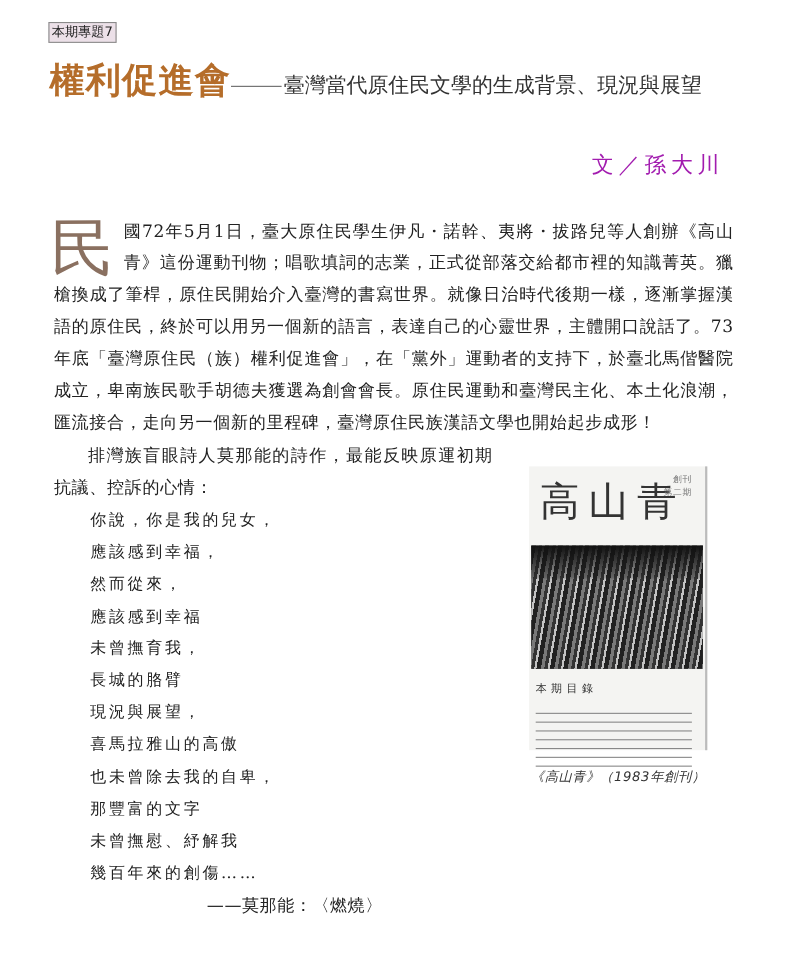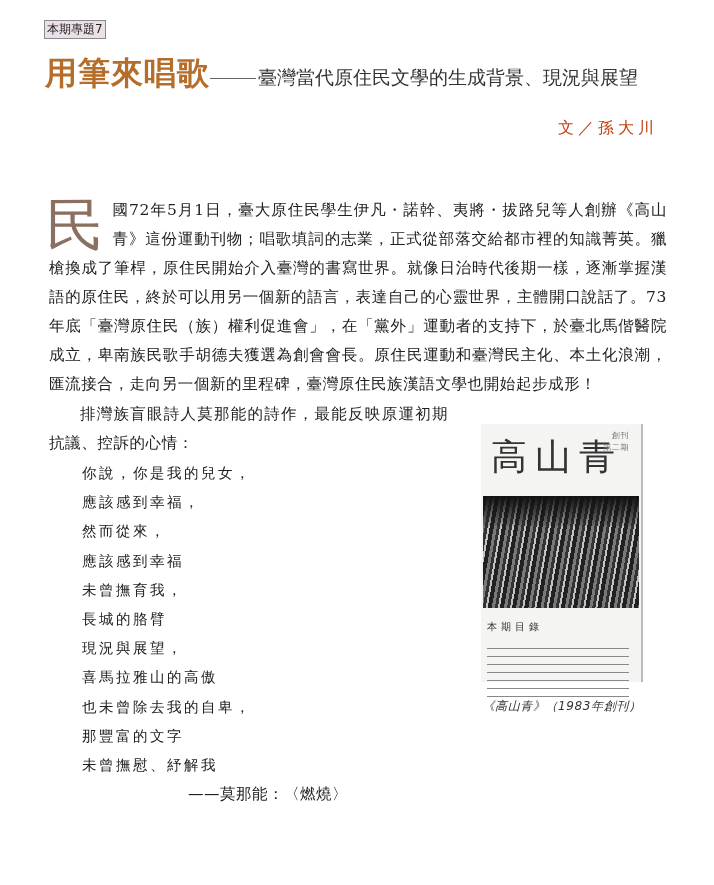--- a/index.html
+++ b/index.html
@@ -20,22 +20,22 @@
     font-family: "DejaVu Serif", "Liberation Serif", serif;
     font-size: 32px; font-weight: bold; color: #b56d2a; letter-spacing: 1px;
     vertical-align: baseline;
   }
   .subtitle {
     font-family: "DejaVu Sans", "Liberation Sans", sans-serif;
     font-size: 19px; color: #333333; vertical-align: baseline; margin-top: 12px;
   }
   .subtitle .dash { display: inline-block; width: 46px; height: 1px; background: #666; vertical-align: middle; margin-right: 2px; }
   .author {
-    position: absolute; right: 56px; top: 118px;
-    font-size: 16px; letter-spacing: 4px; color: #c2410c;
+    position: absolute; right: 56px; top: 136px;
+    font-size: 20px; letter-spacing: 4px; color: #a21caf;
   }
   .body-text {
     position: absolute; left: 48px; top: 195px; width: 620px;
     font-size: 15.5px; line-height: 29px; letter-spacing: 0.6px;
     text-align: justify;
   }
   .dropcap {
     float: left; font-size: 58px; line-height: 52px; color: #8a7060;
     margin: 4px 8px 0 -2px; font-family: "DejaVu Serif", "Liberation Serif", serif;
   }
@@ -79,21 +79,21 @@
     display: block; padding-left: 140px; font-size: 15.5px; letter-spacing: 0.5px;
     font-family: "DejaVu Sans", "Liberation Sans", sans-serif;
   }
 </style>
 </head>
 <body>
 
 <div class="tag">本期專題7</div>
 
 <div class="title-row">
-  <span class="main-title">用筆來唱歌</span><span class="subtitle"><span class="dash"></span><span>臺灣當代原住民文學的生成背景、現況與展望</span></span>
+  <span class="main-title">權利促進會</span><span class="subtitle"><span class="dash"></span><span>臺灣當代原住民文學的生成背景、現況與展望</span></span>
 </div>
 
 <div class="author">文／孫大川</div>
 
 <div class="body-text">
   <span class="dropcap">民</span>
   <p class="para">
     <span>國72年5月1日，臺大原住民學生伊凡・諾幹、夷將・拔路兒等人創辦《高山青》這份運動刊物；唱歌填詞的志業，正式從部落交給都市裡的知識菁英。獵槍換成了筆桿，原住民開始介入臺灣的書寫世界。就像日治時代後期一樣，逐漸掌握漢語的原住民，終於可以用另一個新的語言，表達自己的心靈世界，主體開口說話了。73年底「臺灣原住民（族）權利促進會」，在「黨外」運動者的支持下，於臺北馬偕醫院成立，卑南族民歌手胡德夫獲選為創會會長。原住民運動和臺灣民主化、本土化浪潮，匯流接合，走向另一個新的里程碑，臺灣原住民族漢語文學也開始起步成形！</span>
   </p>
 
@@ -128,15 +128,16 @@
     <span class="line">應該感到幸福，</span>
     <span class="line">然而從來，</span>
     <span class="line">應該感到幸福</span>
     <span class="line">未曾撫育我，</span>
     <span class="line">長城的胳臂</span>
     <span class="line">現況與展望，</span>
     <span class="line">喜馬拉雅山的高傲</span>
     <span class="line">也未曾除去我的自卑，</span>
     <span class="line">那豐富的文字</span>
     <span class="line">未曾撫慰、紓解我</span>
+    <span class="line">幾百年來的創傷……</span>
   </div>
   <span class="attribution">——莫那能：〈燃燒〉</span>
 </div>
 
 </body></html>

